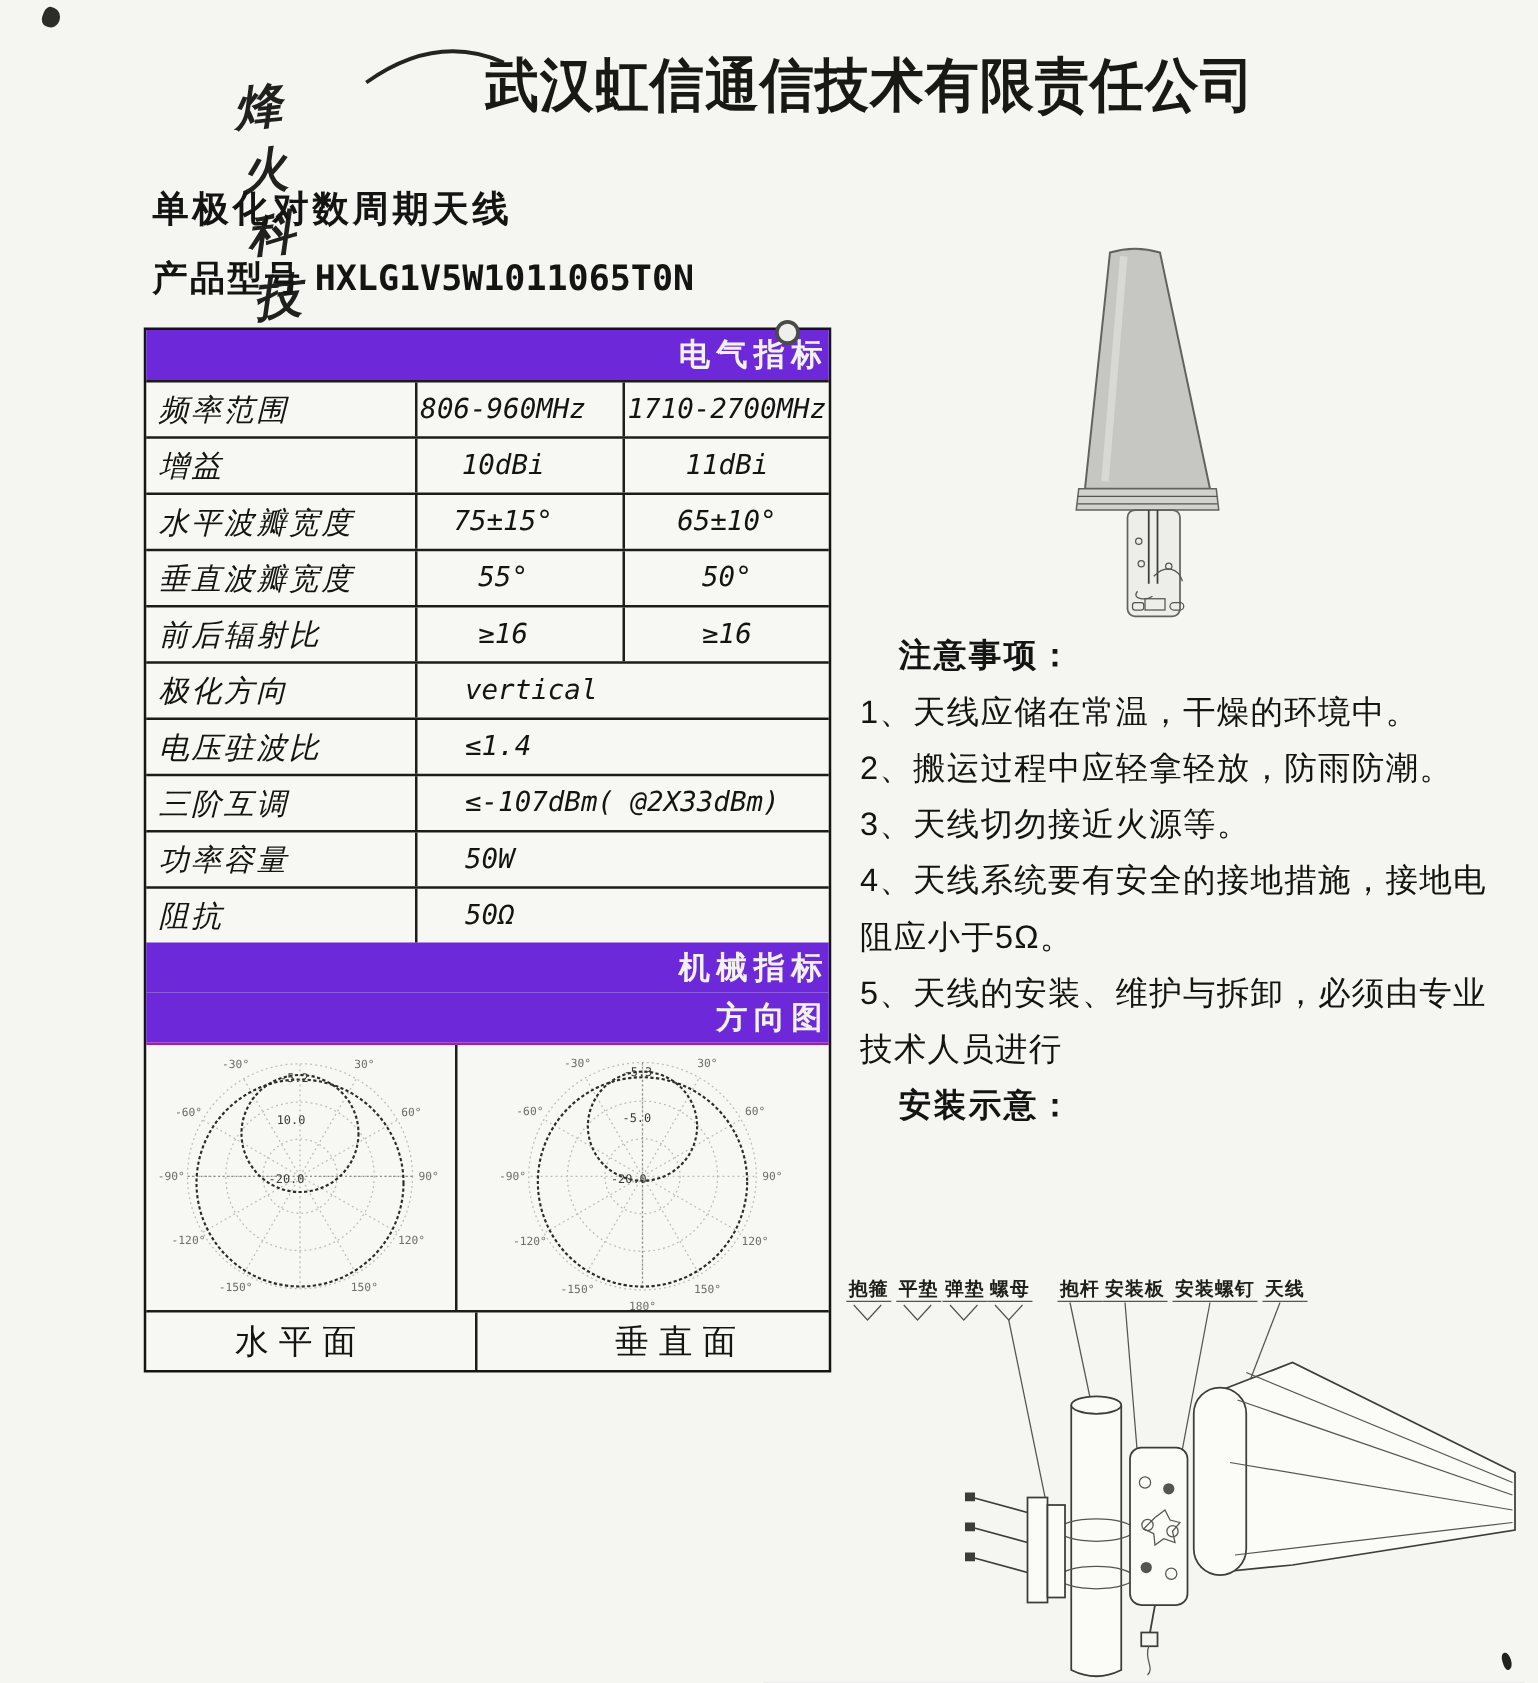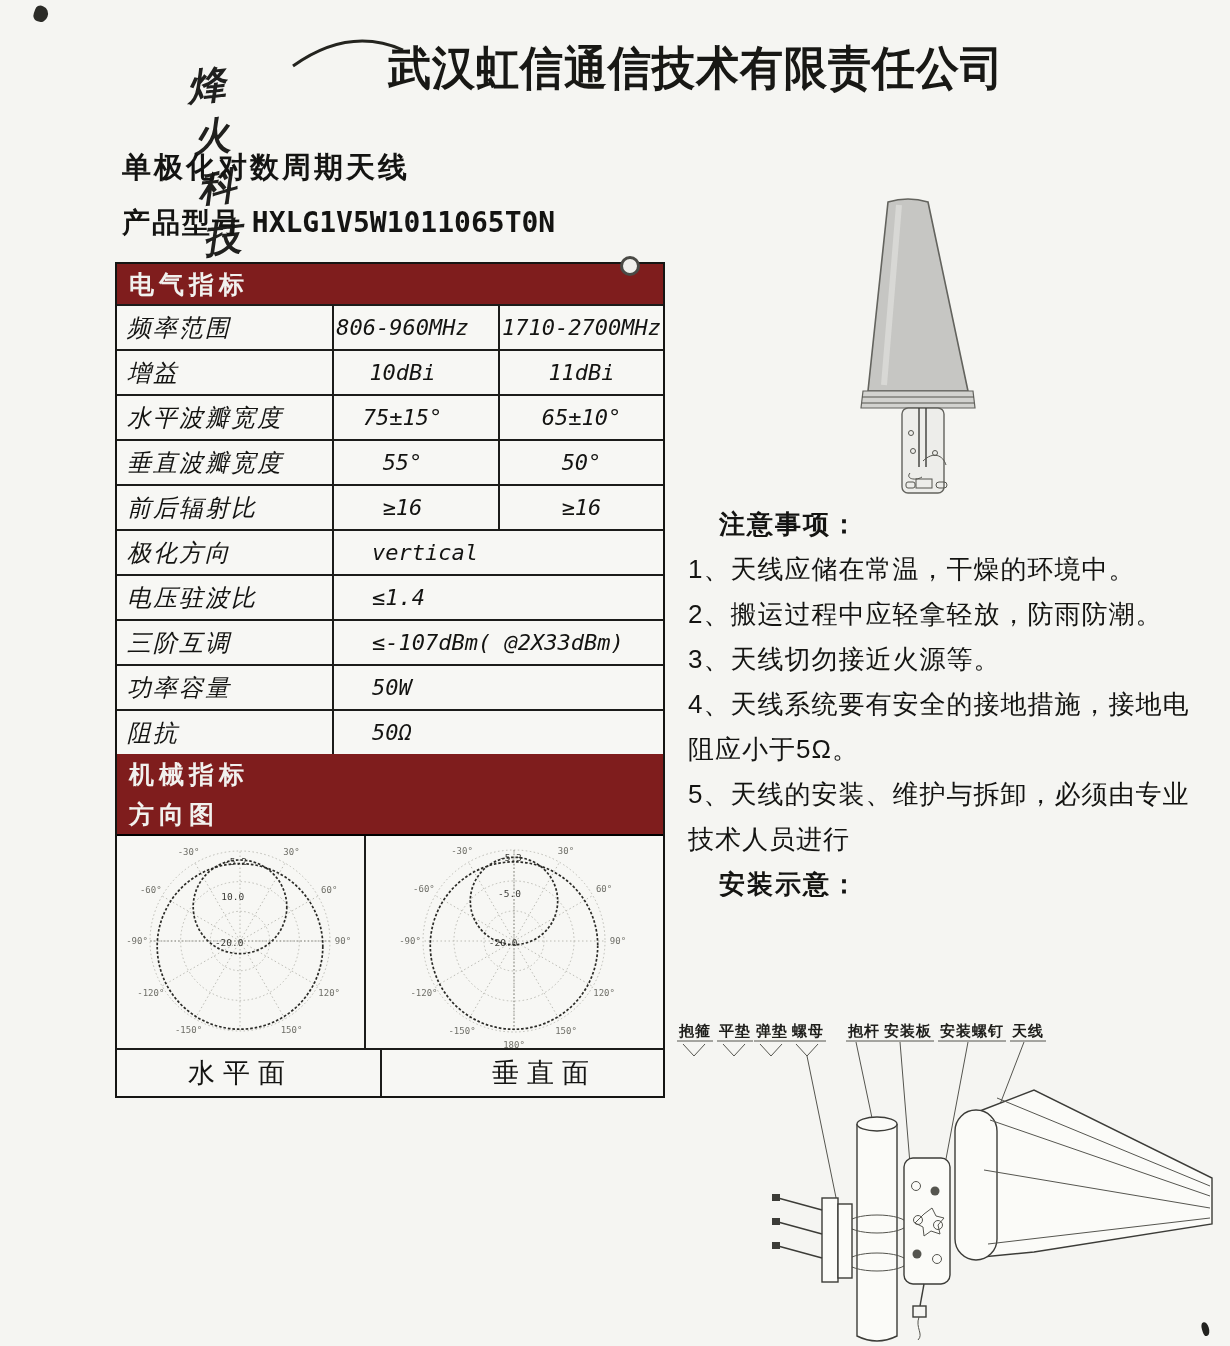--- a/index.html
+++ b/index.html
@@ -15,32 +15,32 @@
   .company-name{position:absolute;left:388px;top:40px;font-size:43px;font-weight:900;
                 letter-spacing:1px;color:#181815;transform:scaleY(1.08);}
 
   
   .product-title{position:absolute;left:122px;top:148px;font-size:29px;font-weight:700;letter-spacing:3px;}
   .model-line{position:absolute;left:122px;top:204px;font-size:28px;font-weight:700;letter-spacing:2px;}
   .model-value{font-family:"DejaVu Sans Mono","Liberation Mono",monospace;font-weight:700;letter-spacing:0;}
 
   
   .spec-table{position:absolute;left:115px;top:262px;width:546px;border:2.5px solid #151513;background:#f7f7f4;}
-  .section-bar{height:40px;background:#7f1d1d;color:#f1f1ee;font-size:25px;font-weight:700;
-               line-height:40px;padding-left:12px;letter-spacing:5px;}
+  .section-bar{height:40px;background:#6d28d9;color:#f1f1ee;font-size:25px;font-weight:700;
+               line-height:40px;padding-left:28px;letter-spacing:5px;text-align:right;}
   .t-row{display:grid;height:43px;border-top:2px solid #1c1c1a;}
   .t-row.three{grid-template-columns:188px 166px 1fr;}
   .t-row.two{grid-template-columns:188px 1fr;}
   .cell{display:flex;align-items:center;font-size:24px;overflow:hidden;font-style:italic;}
   .cell + .cell{border-left:2px solid #1c1c1a;margin-left:27px;}
   .cell.lab{padding-left:10px;letter-spacing:2px;}
   .cell.num{font-family:"DejaVu Sans Mono","Liberation Mono",monospace;font-size:22px;justify-content:center;}
   .cell.num.spanleft{justify-content:flex-start;padding-left:38px;}
   .cell.num.mechleft{justify-content:flex-start;padding-left:14px;}
-  .plots-row{display:grid;grid-template-columns:247px 1fr;height:212px;border-top:2px solid #000000;}
+  .plots-row{display:grid;grid-template-columns:247px 1fr;height:212px;border-top:2px solid #a21caf;}
   .plot-cell{overflow:hidden;}
   .plot-cell + .plot-cell{border-left:2px solid #1c1c1a;}
   .caps-row{display:grid;grid-template-columns:247px 1fr;height:46px;border-top:2px solid #1c1c1a;gap:16px;}
   .cap{display:flex;align-items:center;justify-content:center;font-size:27px;letter-spacing:8px;}
   .cap + .cap{border-left:2px solid #1c1c1a;padding-left:44px;}
 
   
   .notes{position:absolute;left:688px;top:502px;width:505px;font-size:26px;line-height:45px;}
   .notes-title,.install-title{font-weight:700;letter-spacing:2px;margin-left:31px;}
   .note-item{letter-spacing:1px;}

